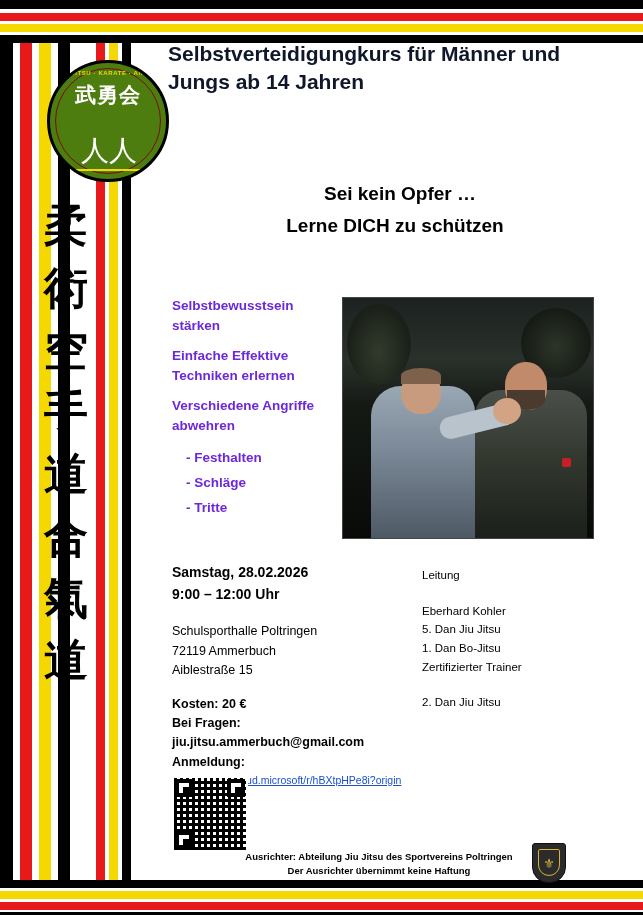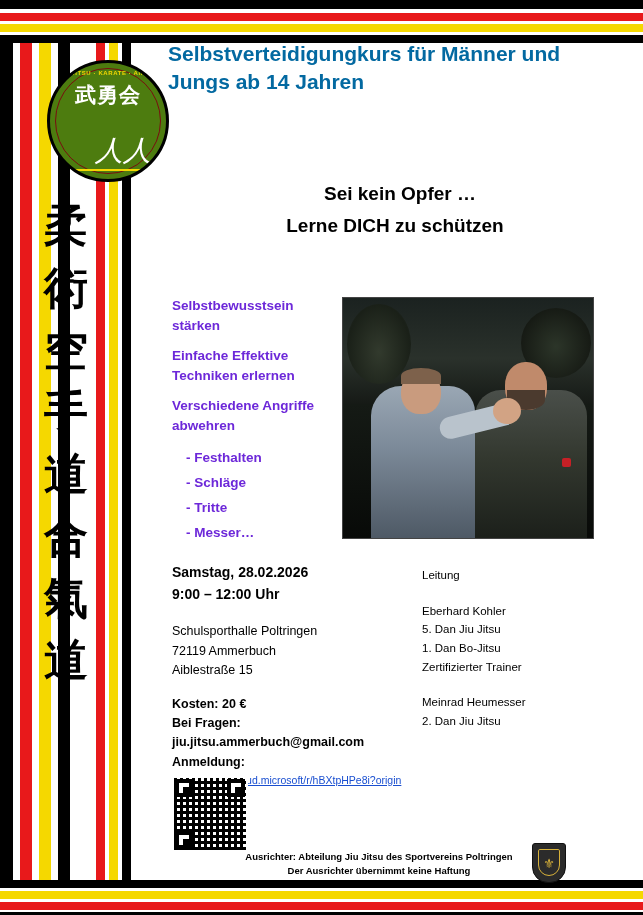--- a/index.html
+++ b/index.html
@@ -113,28 +113,27 @@
     width: 100%;
     text-align: center;
     color: #f5d800;
     font-size: 6px;
     letter-spacing: 0.6px;
     font-weight: bold;
   }
   .logo-figs {
     position: absolute;
     bottom: 14px;
-    left: 15px;
+    left: 1px;
     width: 100%;
     text-align: center;
     color: #ffffff;
     font-family: "DejaVu Sans", sans-serif;
     font-size: 28px;
     line-height: 1;
-    font-style: italic;
   }
   .logo-base {
     position: absolute;
     bottom: 8px;
     left: 18px;
     width: 82px;
     height: 2px;
     background: #f5d800;
   }
 
@@ -157,21 +156,21 @@
   .content { position: absolute; left: 150px; top: 0; width: 493px; height: 915px; }
 
   .headline {
     position: absolute;
     left: 18px;
     top: 40px;
     width: 420px;
     font-size: 21px;
     font-weight: bold;
     line-height: 1.35;
-    color: #0369a1;
+    color: #0f172a;
   }
 
   .subhead {
     position: absolute;
     left: 30px;
     top: 178px;
     width: 430px;
     font-size: 19px;
     font-weight: bold;
     color: #000000;
@@ -418,21 +417,20 @@
     </div>
 
     <div class="bullets">
       <div class="grp">Selbstbewusstsein stärken</div>
       <div class="grp">Einfache Effektive Techniken erlernen</div>
       <div class="grp">Verschiedene Angriffe abwehren</div>
       <div class="sublist">
         <div>- Festhalten</div>
         <div>- Schläge</div>
         <div>- Tritte</div>
-        <div>- Messer…</div>
       </div>
     </div>
 
     <div class="photo">
       <div class="ph-sky"></div>
       <div class="ph-ground"></div>
       <div class="ph-tree"></div>
       <div class="ph-tree2"></div>
       <div class="ph-man-left"></div>
       <div class="ph-head-left"></div>
@@ -466,21 +464,20 @@
 
     <div class="details-right">
       <div>Leitung</div>
       <div class="blk">
         <div>Eberhard Kohler</div>
         <div>5. Dan Jiu Jitsu</div>
         <div>1. Dan Bo-Jitsu</div>
         <div>Zertifizierter Trainer</div>
       </div>
       <div class="blk">
-        <div>Meinrad Heumesser</div>
         <div>2. Dan Jiu Jitsu</div>
       </div>
     </div>
 
     <div class="qr">
       <div class="fp fp1"></div>
       <div class="fp fp2"></div>
       <div class="fp fp3"></div>
     </div>
 

